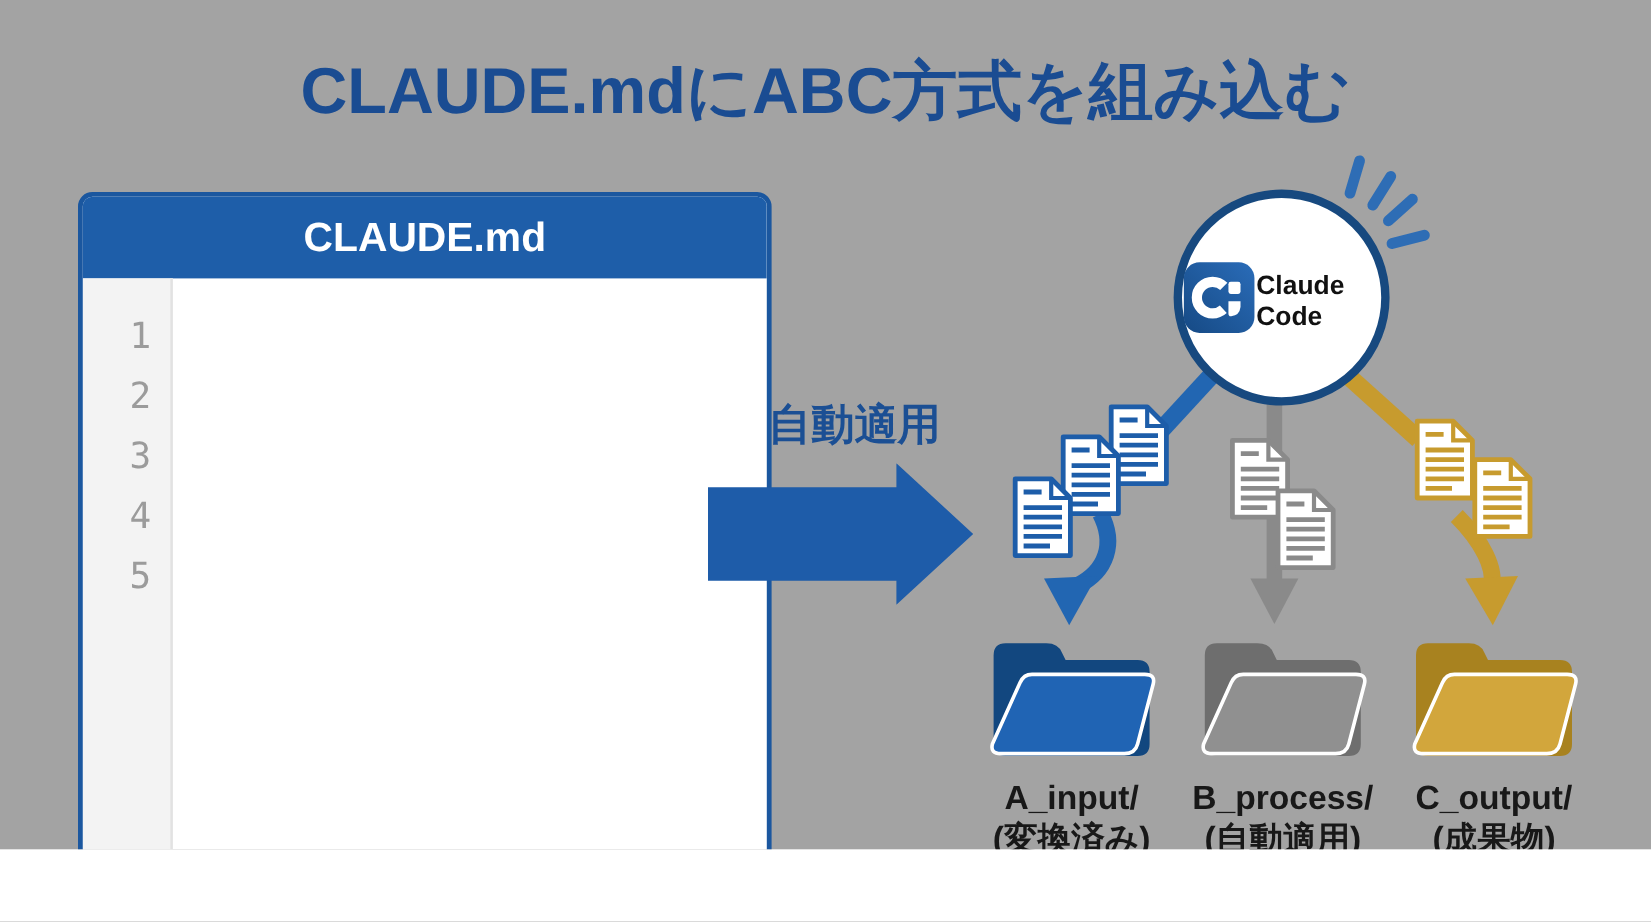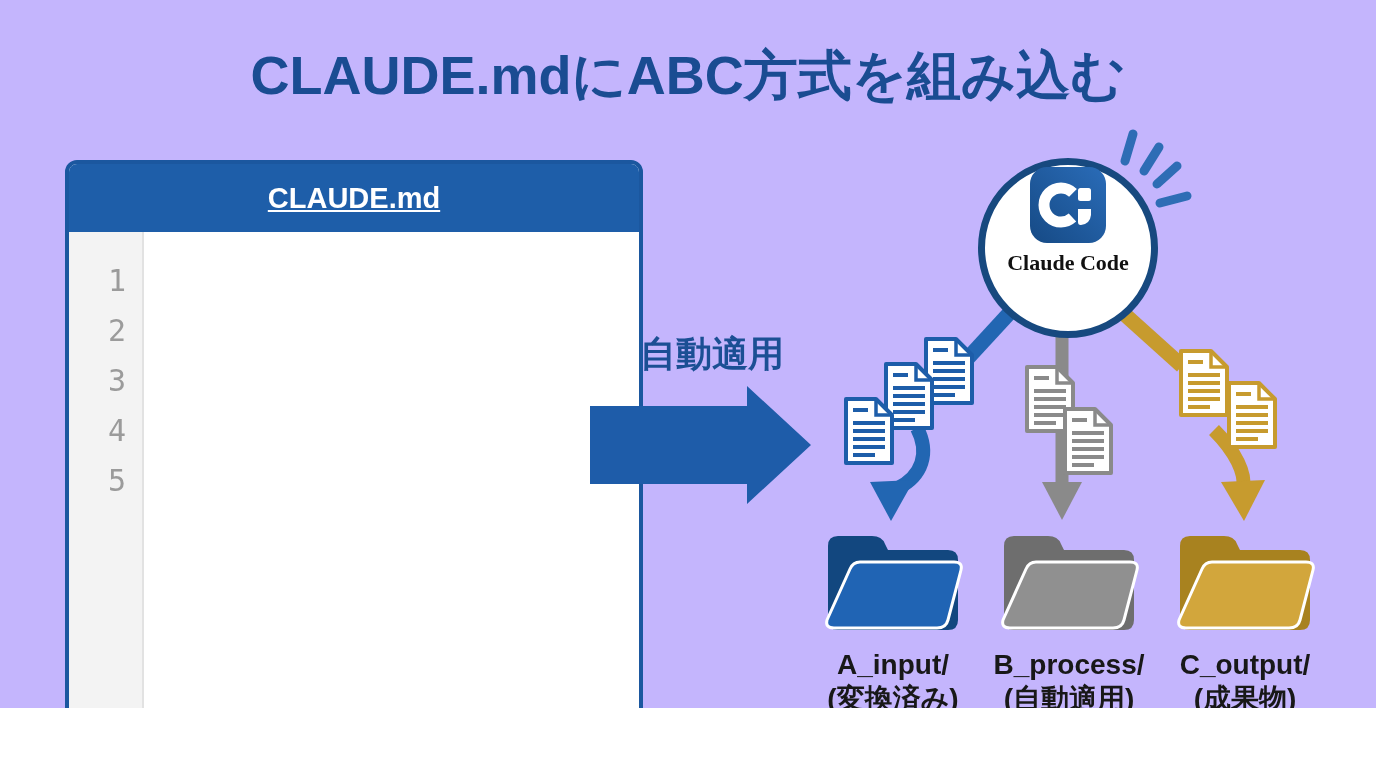--- a/index.html
+++ b/index.html
@@ -1,27 +1,27 @@
 <!DOCTYPE html>
 <html><head>
 <meta charset="utf-8">
 <style>
   html,body{margin:0;padding:0;}
   body{font-family:"Liberation Sans",sans-serif;}
-  .canvas{position:relative;width:1376px;height:708px;background:#c4b5fd;overflow:hidden;}
+  .canvas{position:relative;width:1376px;height:708px;background:#a3a3a3;overflow:hidden;}
 
   
   .page-title{position:absolute;left:0;top:40px;width:100%;text-align:center;
     font-size:54px;font-weight:800;color:#1a4c92;letter-spacing:0px;}
 
   
   .editor{position:absolute;left:65px;top:160px;width:570px;height:555px;
     background:#ffffff;border:4px solid #1b579f;border-radius:12px;overflow:hidden;z-index:1;}
   .editor-header{height:68px;background:#1e5ea9;display:flex;align-items:center;justify-content:center;
-    color:#ffffff;font-size:29px;font-weight:700;text-decoration:underline;}
+    color:#ffffff;font-size:34px;font-weight:700;}
   .editor-body{display:flex;height:483px;}
   .gutter{width:75px;background:#f3f3f3;border-right:2px solid #e2e2e2;padding-top:24px;box-sizing:border-box;}
   .gnum{height:50px;line-height:50px;text-align:right;padding-right:16px;
     color:#9b9b9b;font-size:30px;font-family:"DejaVu Sans Mono",monospace;}
   .code{flex:1;padding:24px 0 0 16px;}
   .crow{height:50px;line-height:50px;white-space:pre;}
   .cheading{color:#1b5fa8;font-size:31px;font-weight:800;}
   .cpath{color:#161616;font-size:31px;font-family:"DejaVu Sans Mono",monospace;}
   .carrow{color:#161616;font-size:29px;font-family:"DejaVu Sans Mono",monospace;margin:0 13px;}
   .cdesc{color:#111111;font-size:31px;font-weight:800;}
@@ -38,22 +38,22 @@
   .doc-group svg{position:absolute;}
 
   
   .folder{position:absolute;z-index:2;}
 
   .folder-label{position:absolute;width:174px;text-align:center;z-index:2;
     font-size:28px;font-weight:800;color:#181818;line-height:34px;}
 
   
   .claude-badge{position:absolute;left:978px;top:158px;width:180px;height:180px;background:#ffffff;
-    border:7px solid #17497f;border-radius:50%;box-sizing:border-box;display:flex;flex-direction:column;
-    align-items:center;z-index:3;font-family:Liberation Serif, serif;}
+    border:7px solid #17497f;border-radius:50%;box-sizing:border-box;display:flex;flex-direction:row;
+    align-items:center;justify-content:center;z-index:3;}
   .claude-label{margin-top:5px;font-size:22px;font-weight:800;color:#111111;}
   .sparkles{position:absolute;left:1114px;top:124px;z-index:4;}
 </style>
 </head>
 <body>
 
 <div class="canvas">
 
   <div class="page-title">CLAUDE.mdにABC方式を組み込む</div>
 

